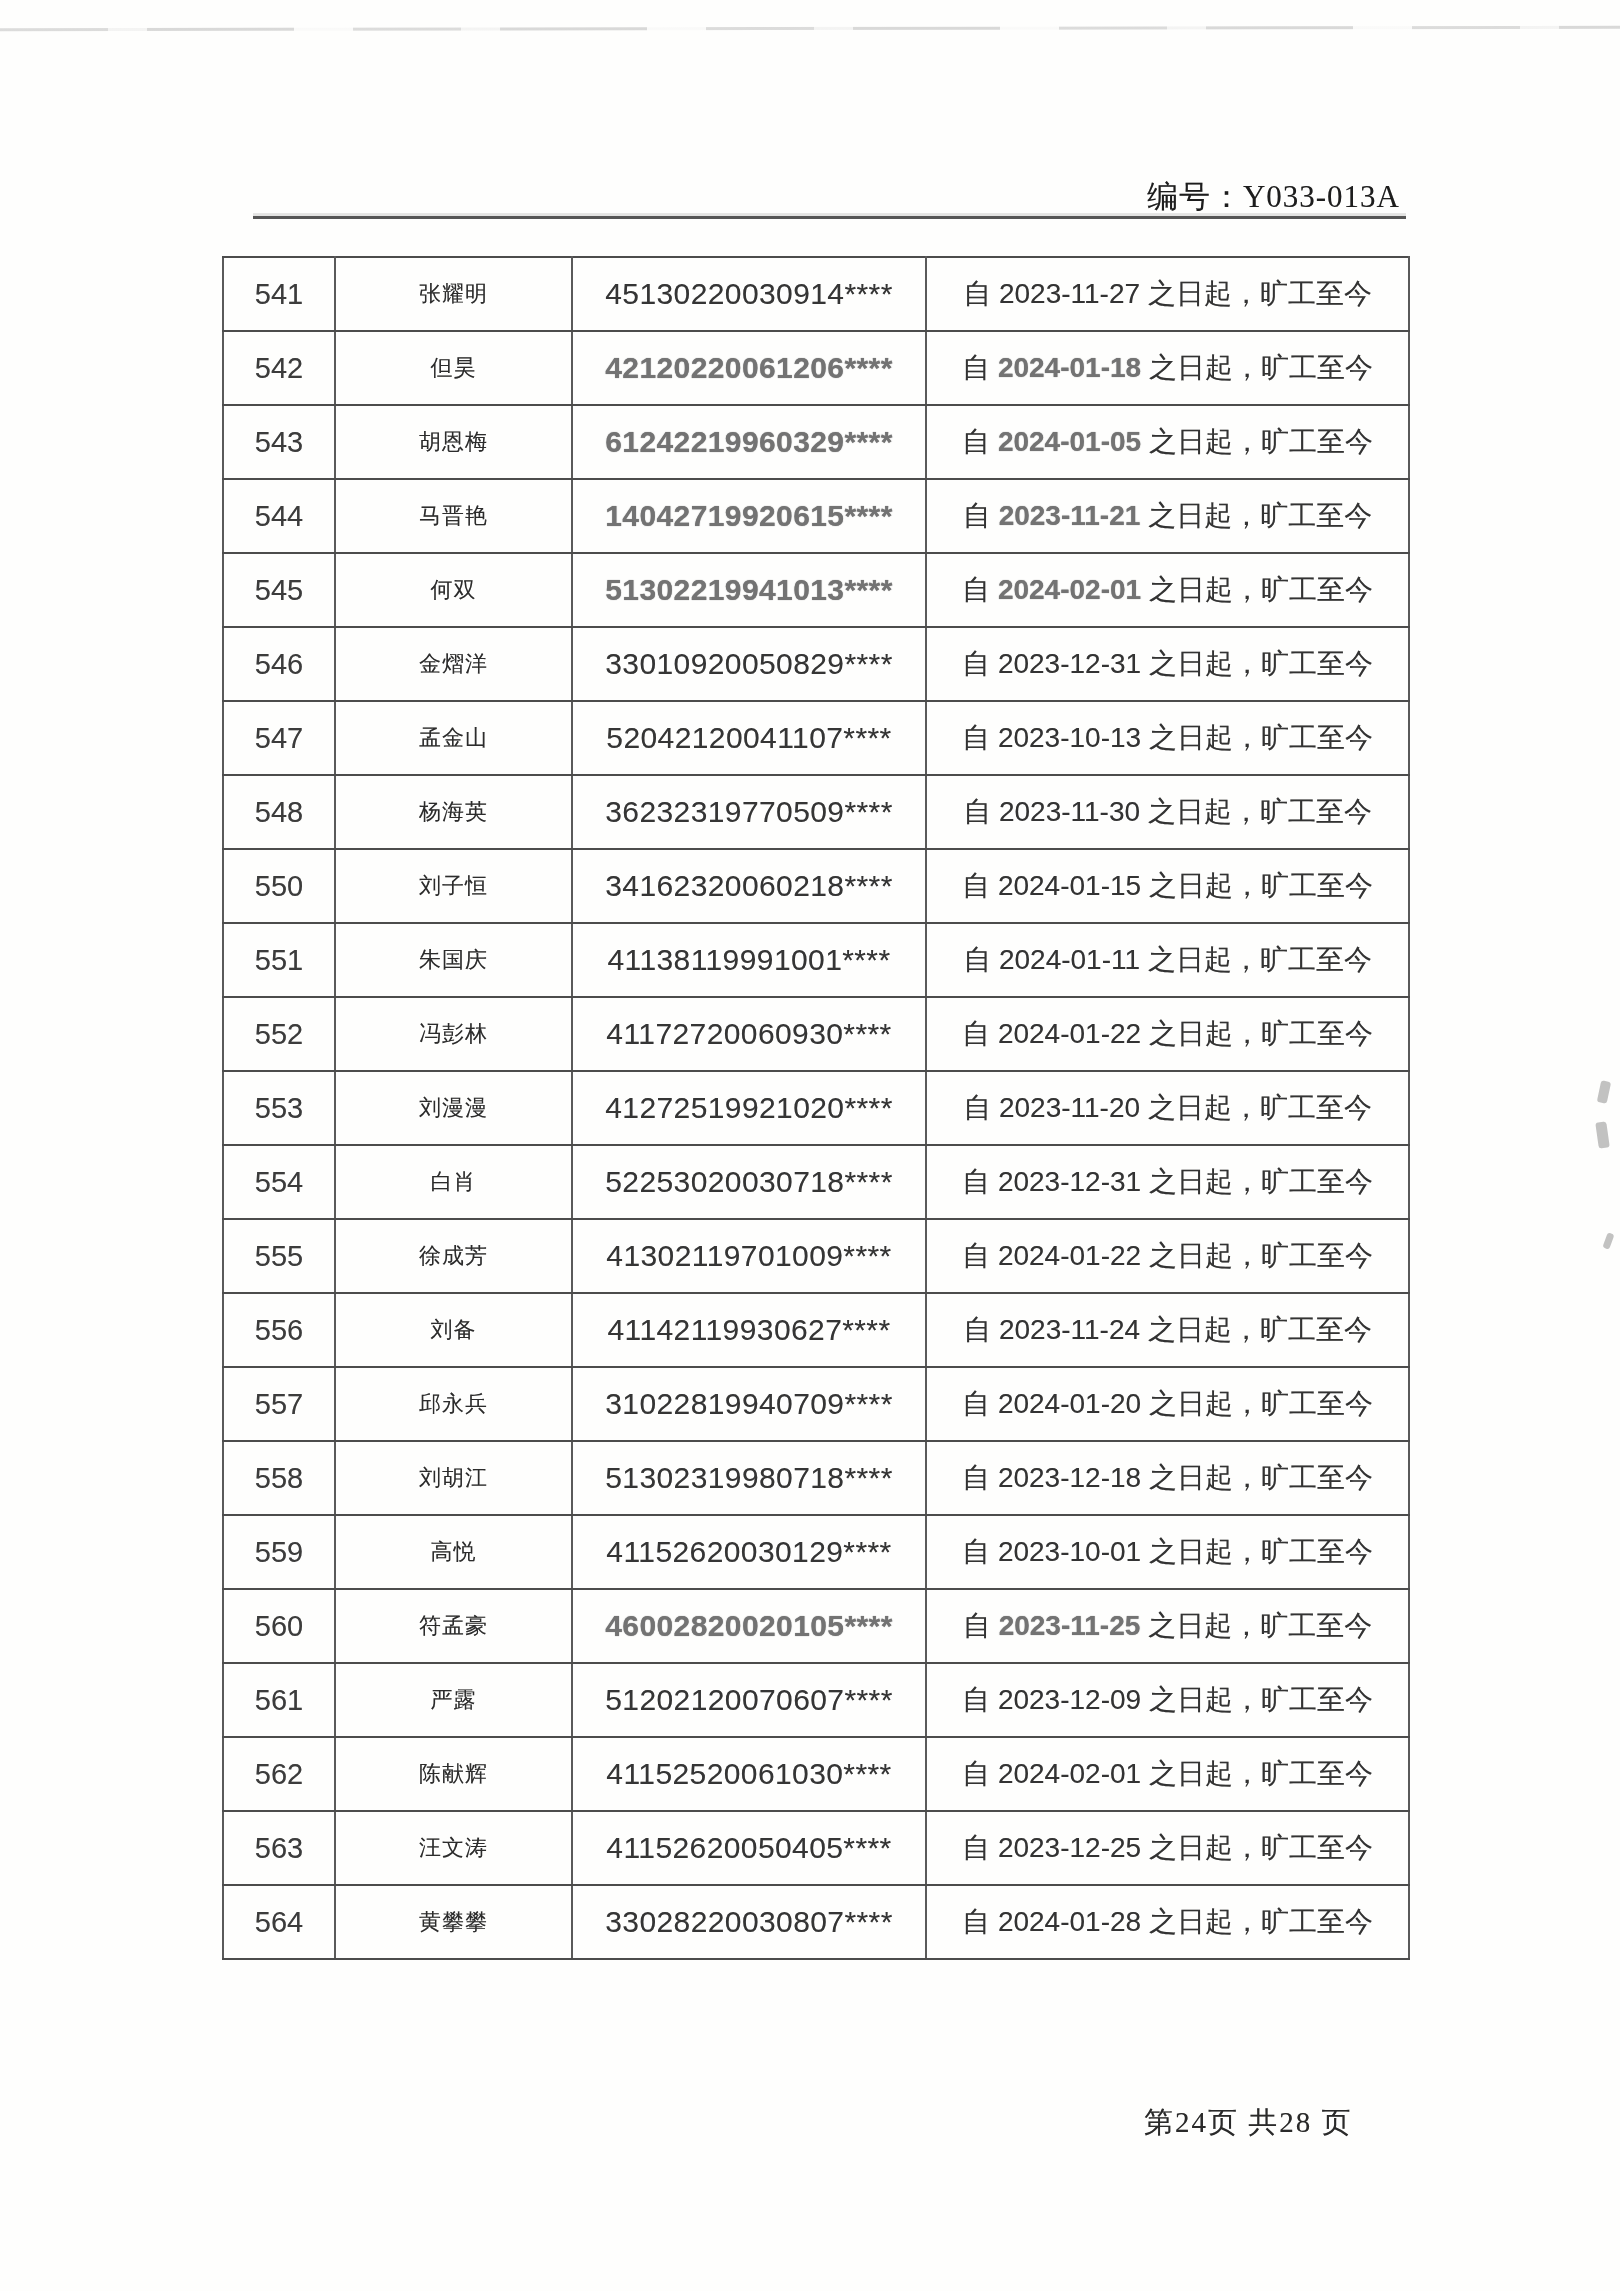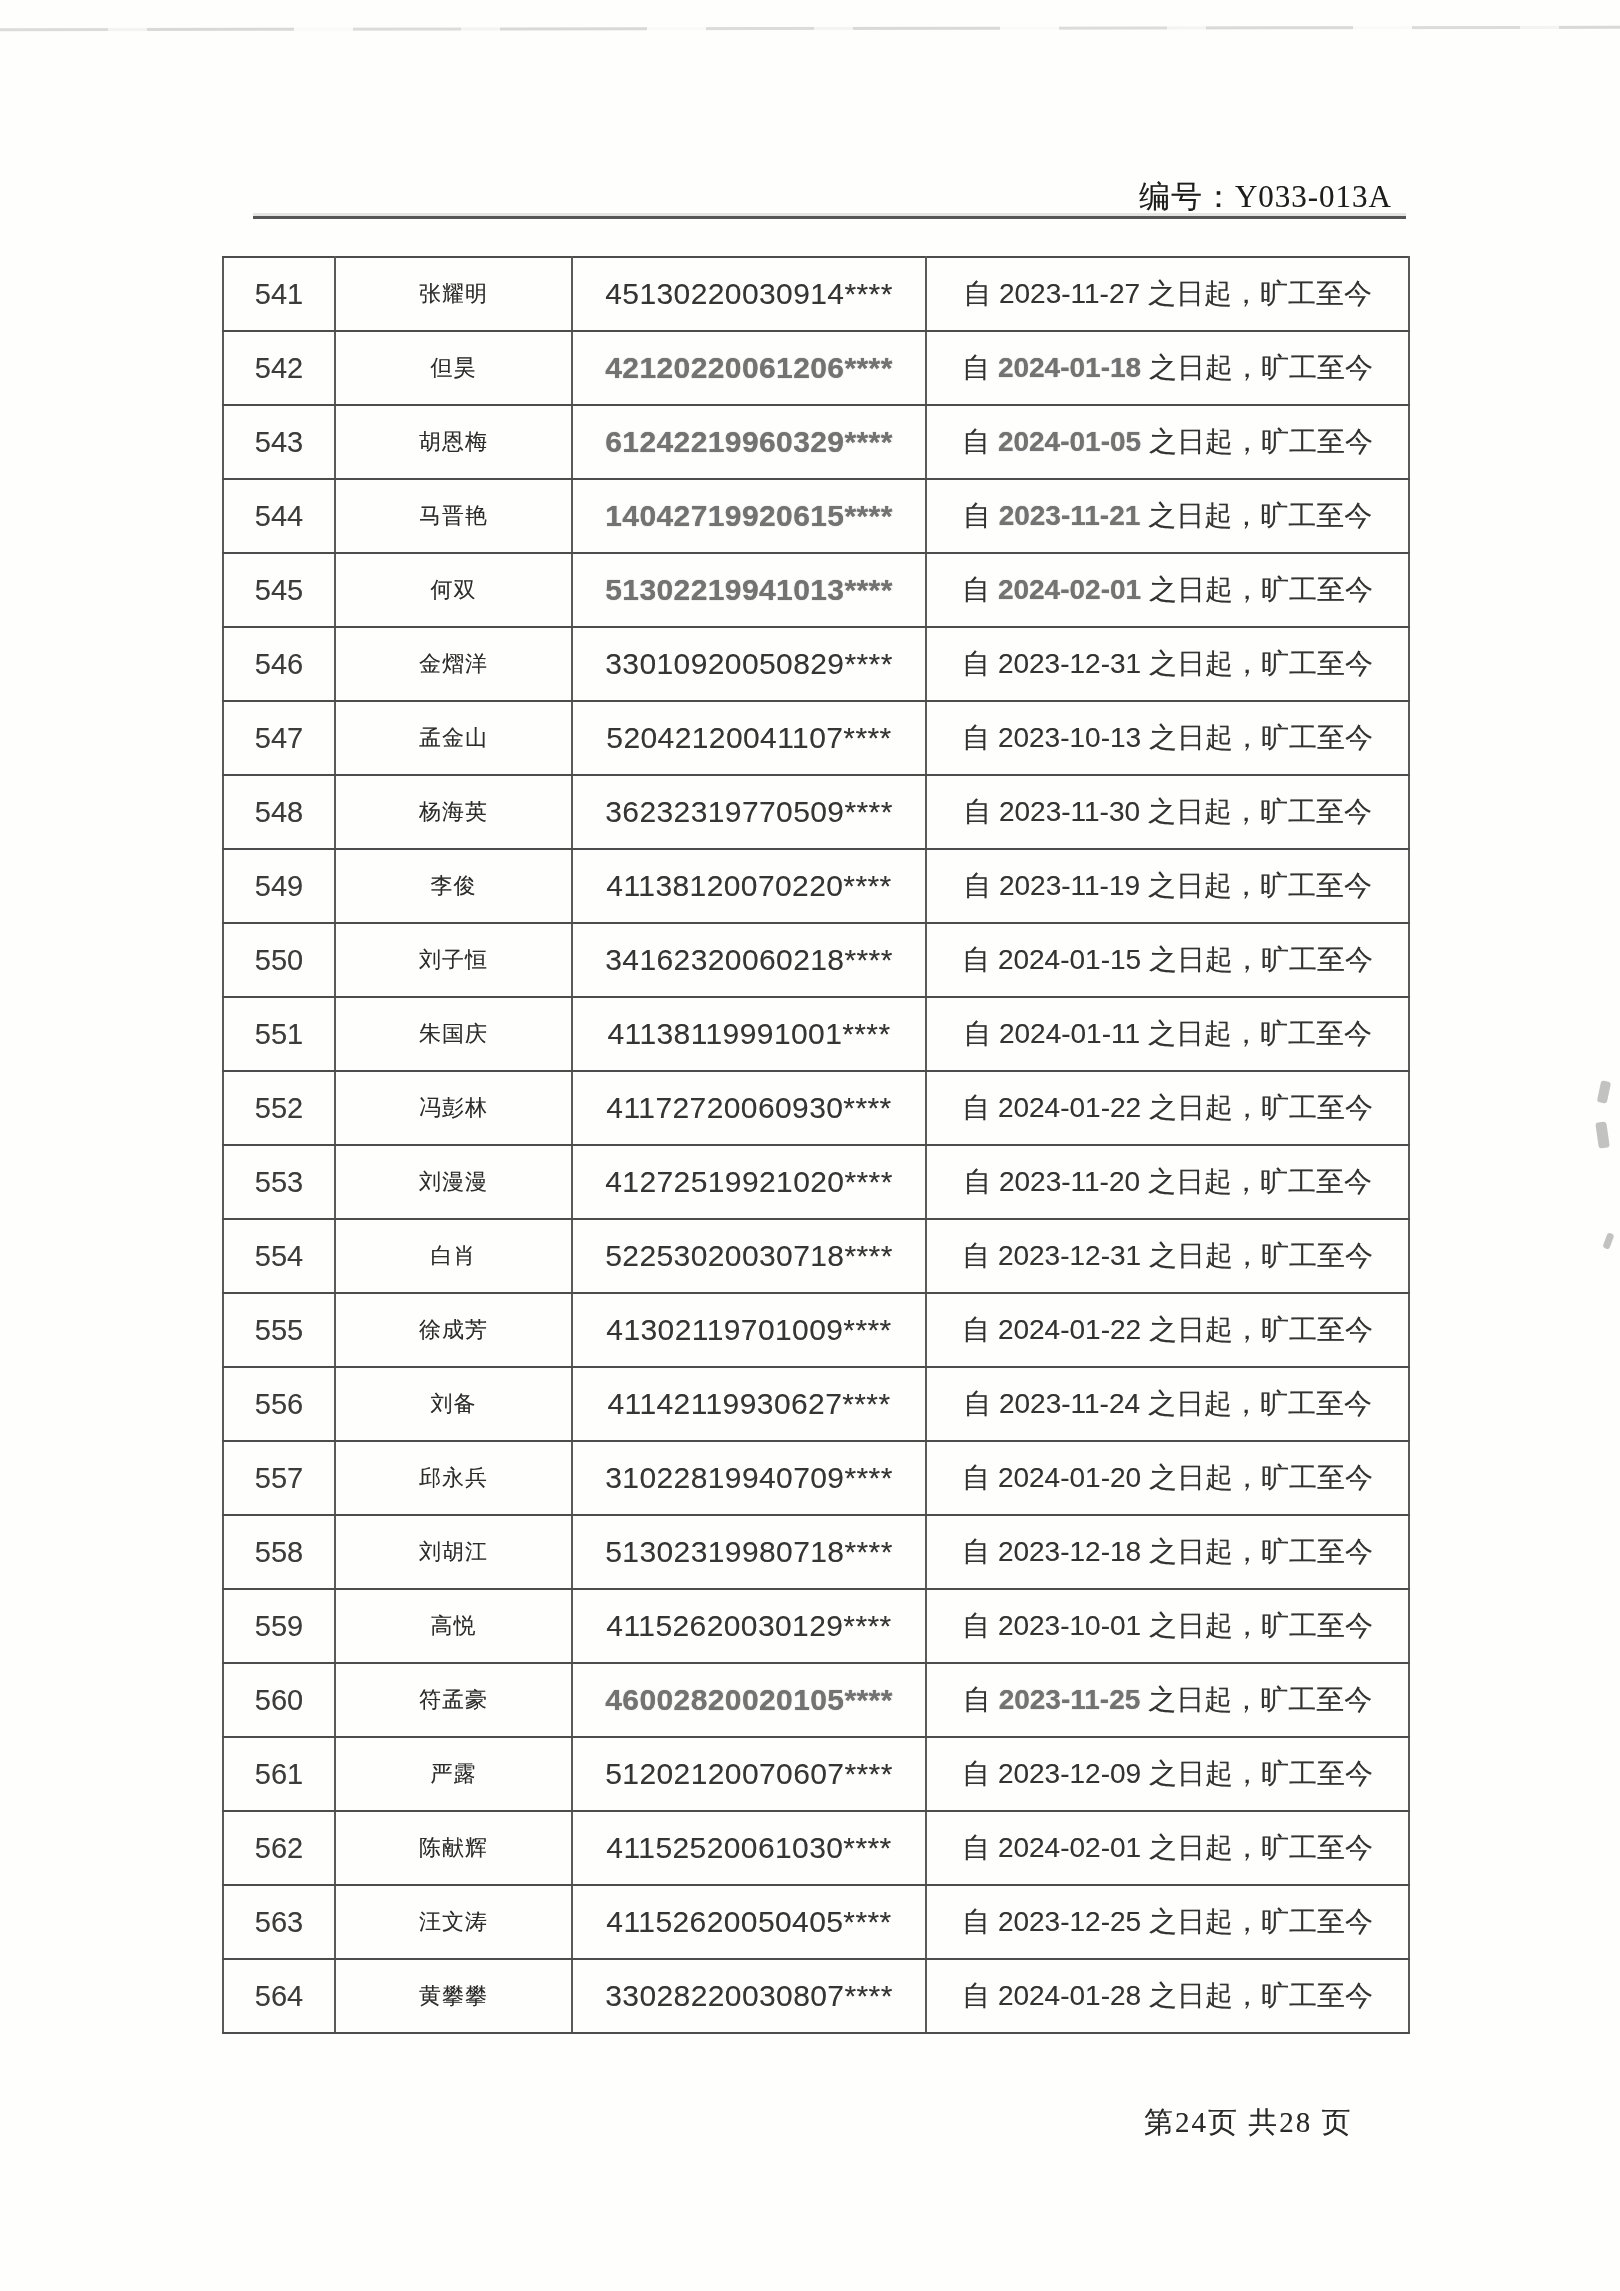--- a/index.html
+++ b/index.html
@@ -15,21 +15,21 @@
       rgba(140,140,140,.30) 0 108px, rgba(170,170,170,.12) 108px 147px,
       rgba(120,120,120,.28) 147px 294px, rgba(200,200,200,.08) 294px 353px);
     transform:rotate(-0.08deg);
   }
   .smudge{position:absolute;background:#8f8f8f;opacity:.55;border-radius:2.9px;}
   .smudge.s1{left:1599px;top:1081px;width:9.8px;height:21.6px;transform:rotate(12deg);}
   .smudge.s2{left:1597px;top:1122px;width:10.8px;height:25.5px;transform:rotate(-8deg);}
   .smudge.s3{left:1605px;top:1233px;width:6.9px;height:15.7px;transform:rotate(20deg);}
 
   .doc-header{
-    position:absolute;top:176px;left:8px;width:1384px;
+    position:absolute;top:176px;left:16px;width:1384px;
     text-align:right;font-size:31px;color:#1d1d1d;
     letter-spacing:1px;
     text-shadow:0 0 0.6px rgba(0,0,0,.35);
   }
   .doc-header .code{font-family:"Liberation Serif","DejaVu Serif",serif;}
   .header-rule{
     position:absolute;top:216px;left:253px;width:1153px;height:2.9px;
     background:#565656;
     box-shadow:0 -2.9px 0 rgba(130,130,130,.22);
   }
@@ -147,26 +147,20 @@
     <td class="cell-date"><span>自</span><span class="date-value">2023-10-13</span><span>之日起，旷工至今</span></td>
   </tr>
 
   <tr>
     <td class="cell-no">548</td>
     <td class="cell-name">杨海英</td>
     <td class="cell-id">36232319770509****</td>
     <td class="cell-date"><span>自</span><span class="date-value">2023-11-30</span><span>之日起，旷工至今</span></td>
   </tr>
 
-  <tr>
-    <td class="cell-no">549</td>
-    <td class="cell-name">李俊</td>
-    <td class="cell-id">41138120070220****</td>
-    <td class="cell-date"><span>自</span><span class="date-value">2023-11-19</span><span>之日起，旷工至今</span></td>
-  </tr>
 
   <tr>
     <td class="cell-no">550</td>
     <td class="cell-name">刘子恒</td>
     <td class="cell-id">34162320060218****</td>
     <td class="cell-date"><span>自</span><span class="date-value">2024-01-15</span><span>之日起，旷工至今</span></td>
   </tr>
 
   <tr>
     <td class="cell-no">551</td>

